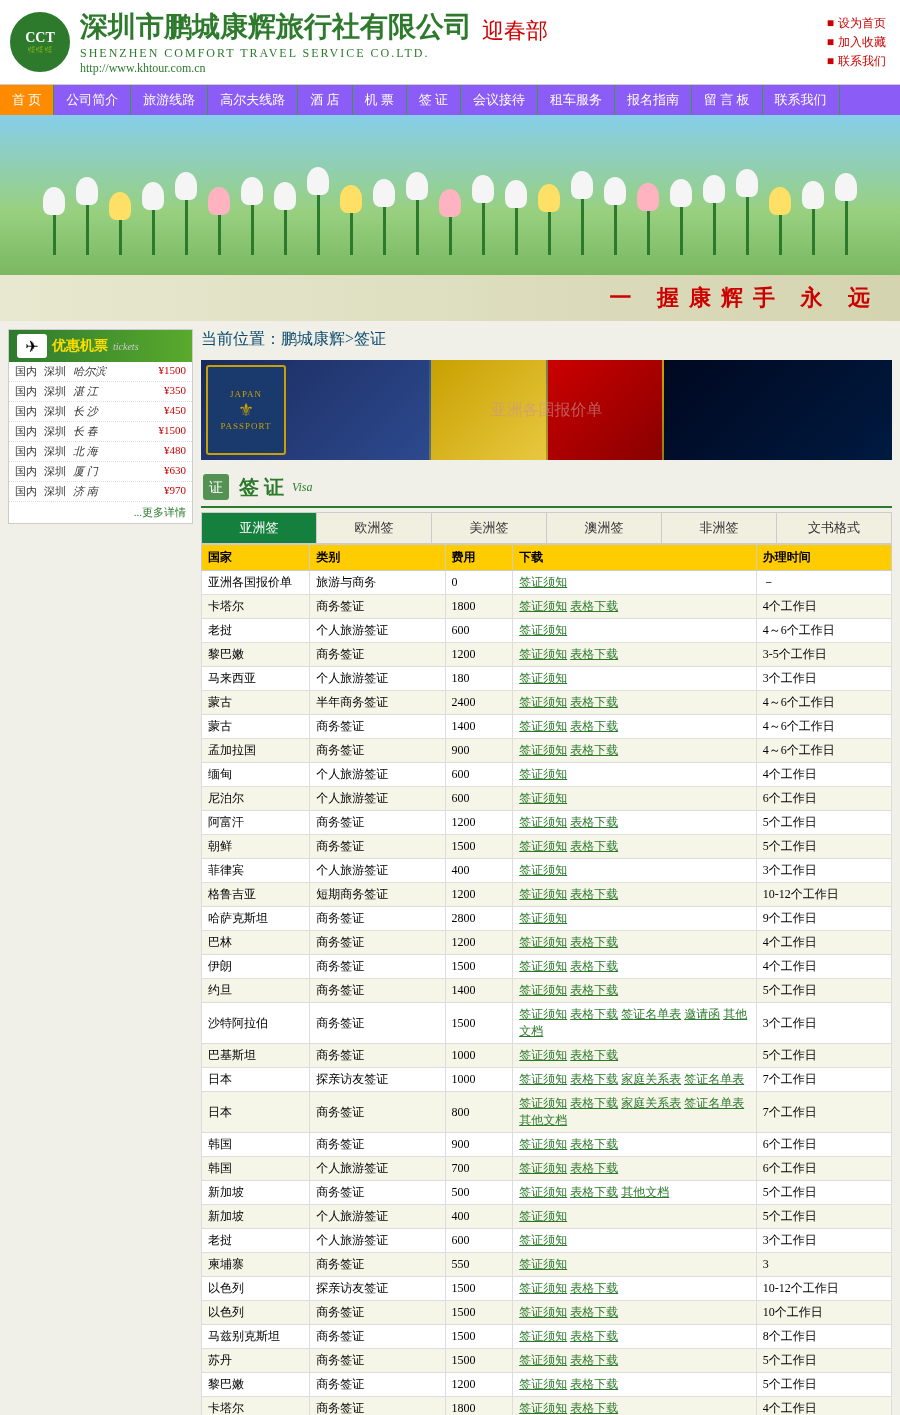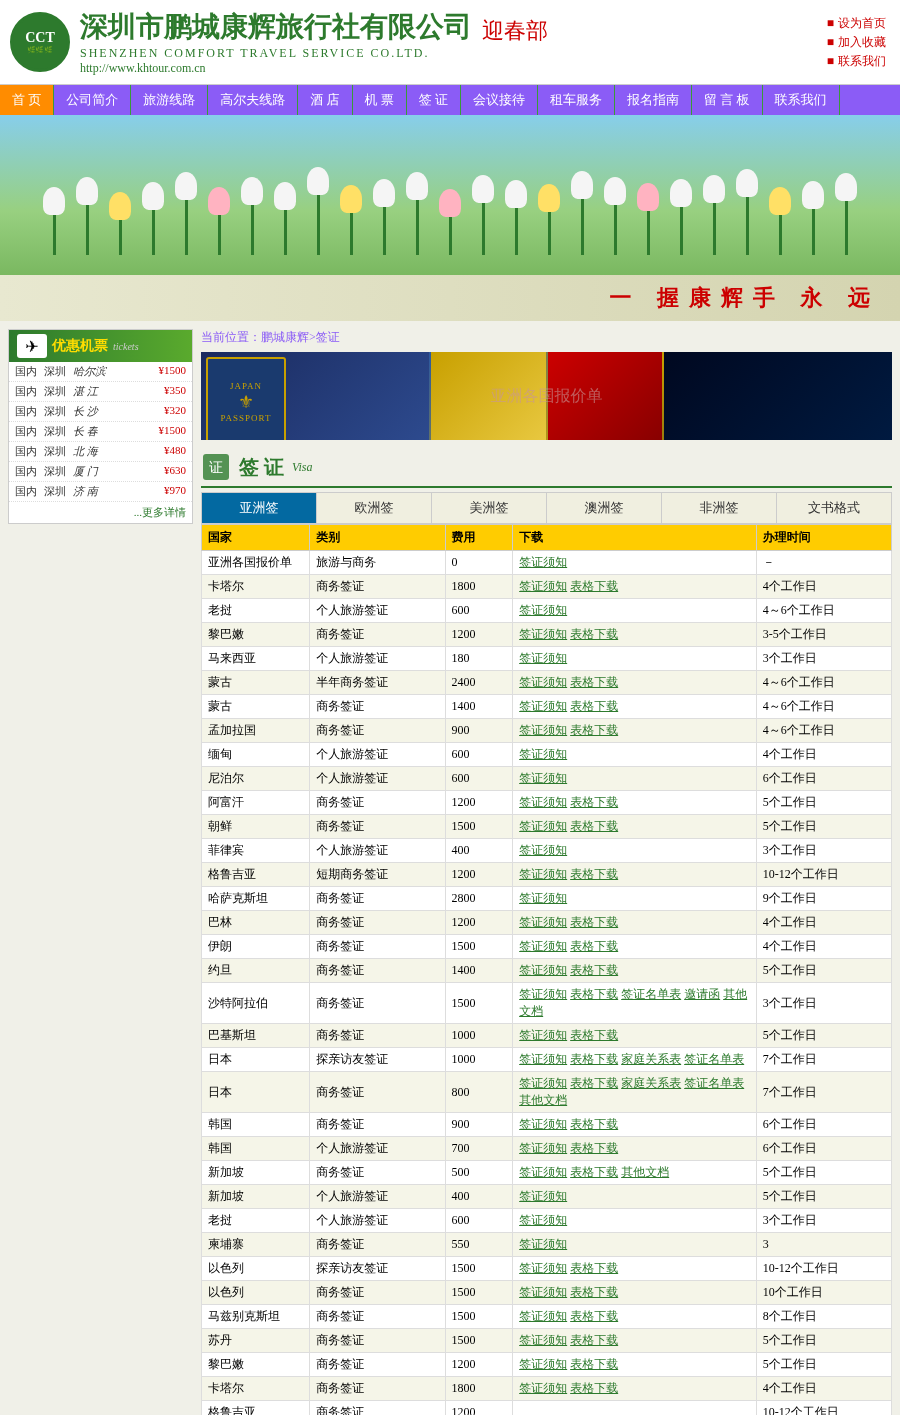--- a/index.html
+++ b/index.html
@@ -51,41 +51,41 @@
     .ticket-row { display: flex; gap: 4px; padding: 2px 6px; font-size: 11px; border-bottom: 1px dotted #ddd; }
     .ticket-type { color: #333; width: 25px; }
     .ticket-from { color: #333; width: 25px; }
     .ticket-to { color: #333; flex: 1; font-style: italic; }
     .ticket-price { color: #cc0000; }
     .more-link { text-align: right; padding: 3px 6px; }
     .more-link a { color: #2d7a2d; font-size: 11px; text-decoration: none; }
 
     
     #content { flex: 1; }
-    #breadcrumb { font-size: 12px; color: #8b5cf6; margin-bottom: 6px; }
-    
-    
-    #visa-banner { width: 100%; height: 88px; background: linear-gradient(135deg, #1a3a6e 0%, #2d5a9e 30%, #c8a000 60%, #1a1a2e 100%); position: relative; overflow: hidden; display: flex; gap: 2px; }
+    #breadcrumb { font-size: 16px; color: #0c4a6e; }
+    
+    
+    #visa-banner { width: 100%; height: 100px; background: linear-gradient(135deg, #1a3a6e 0%, #2d5a9e 30%, #c8a000 60%, #1a1a2e 100%); position: relative; overflow: hidden; display: flex; gap: 2px; margin-top: 10px; }
     .vb1 { background: linear-gradient(135deg, #c8a000, #e8c840); }
     .vb2 { background: linear-gradient(135deg, #1a2a5e, #2d4a8e); }
     .passport-overlay { position: absolute; top: 5px; left: 5px; width: 80px; height: 90px; background: #1a3a6e; border: 2px solid #c8a000; border-radius: 3px; display: flex; flex-direction: column; align-items: center; justify-content: center; }
     .passport-text { color: #c8a000; font-size: 9px; letter-spacing: 1px; }
     .passport-emblem { color: #c8a000; font-size: 18px; }
     
     
     #visa-title { display: flex; align-items: center; gap: 8px; padding: 6px 0 4px 0; border-bottom: 2px solid #2d7a2d; margin-top: 6px; }
     #visa-icon { width: 30px; height: 30px; }
     #visa-title-cn { color: #2d7a2d; font-size: 20px; font-weight: bold; }
     #visa-title-en { color: #2d7a2d; font-size: 12px; font-style: italic; }
     
     
     #tab-row { display: flex; background: #f0efe0; border: 1px solid #ccc; margin-top: 4px; }
     .tab-btn { flex: 1; padding: 6px 4px; text-align: center; cursor: pointer; font-size: 13px; color: #333; border-right: 1px solid #ccc; background: #f0efe0; }
     .tab-btn:last-child { border-right: none; }
-    .tab-btn.active { background: #0369a1; color: #fff; }
+    .tab-btn.active { background: #15803d; color: #fff; }
     
     
     #visa-table { width: 100%; border-collapse: collapse; margin-top: 0; font-size: 12px; }
     #visa-table th { background: #ffcc00; padding: 4px 6px; border: 1px solid #ccc; font-weight: bold; text-align: left; }
     #visa-table td { padding: 3px 6px; border: 1px solid #ddd; }
     #visa-table tr:nth-child(even) { background: #f5f5e8; }
     #visa-table tr:nth-child(odd) { background: #fff; }
     #visa-table thead tr { background: #ffcc00; }
     .col-country { width: 80px; }
     .col-type { width: 100px; }
@@ -277,21 +277,21 @@
           <div class="ticket-row">
             <span class="ticket-type">国内</span>
             <span class="ticket-from">深圳</span>
             <span class="ticket-to">湛 江</span>
             <span class="ticket-price">¥350</span>
           </div>
           <div class="ticket-row">
             <span class="ticket-type">国内</span>
             <span class="ticket-from">深圳</span>
             <span class="ticket-to">长 沙</span>
-            <span class="ticket-price">¥320</span>
+            <span class="ticket-price">¥450</span>
           </div>
           <div class="ticket-row">
             <span class="ticket-type">国内</span>
             <span class="ticket-from">深圳</span>
             <span class="ticket-to">长 春</span>
             <span class="ticket-price">¥1500</span>
           </div>
           <div class="ticket-row">
             <span class="ticket-type">国内</span>
             <span class="ticket-from">深圳</span>

